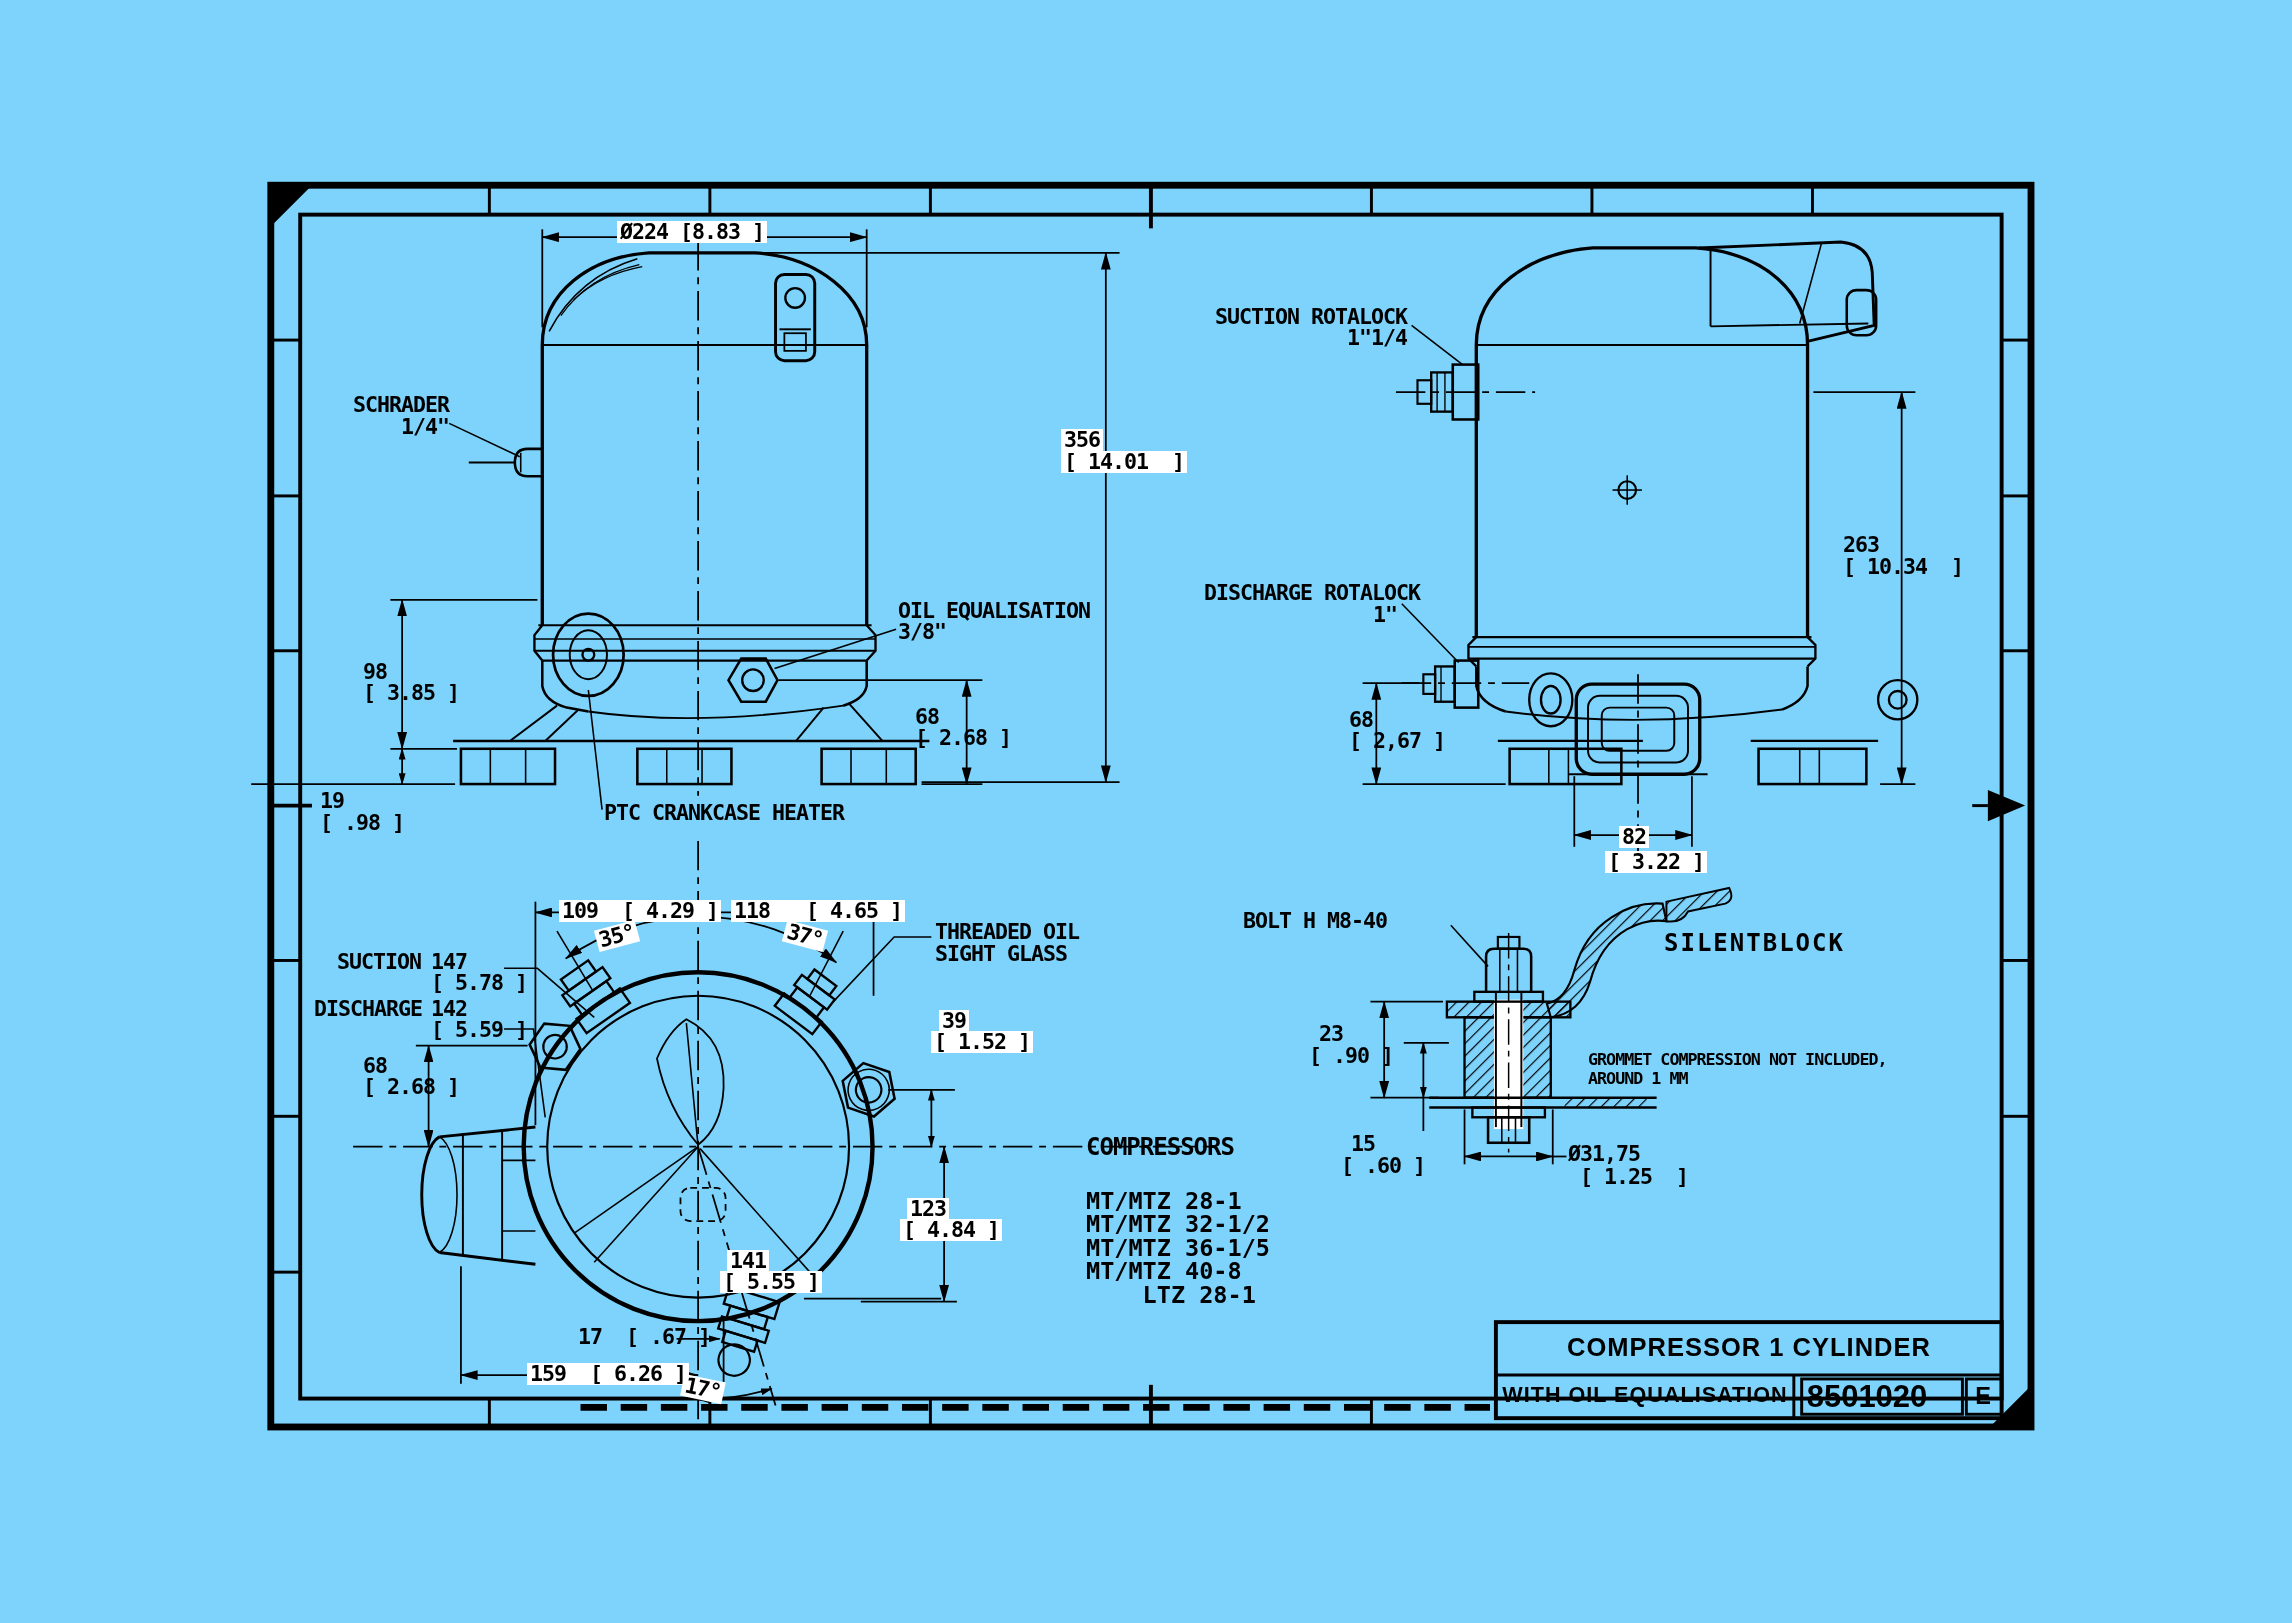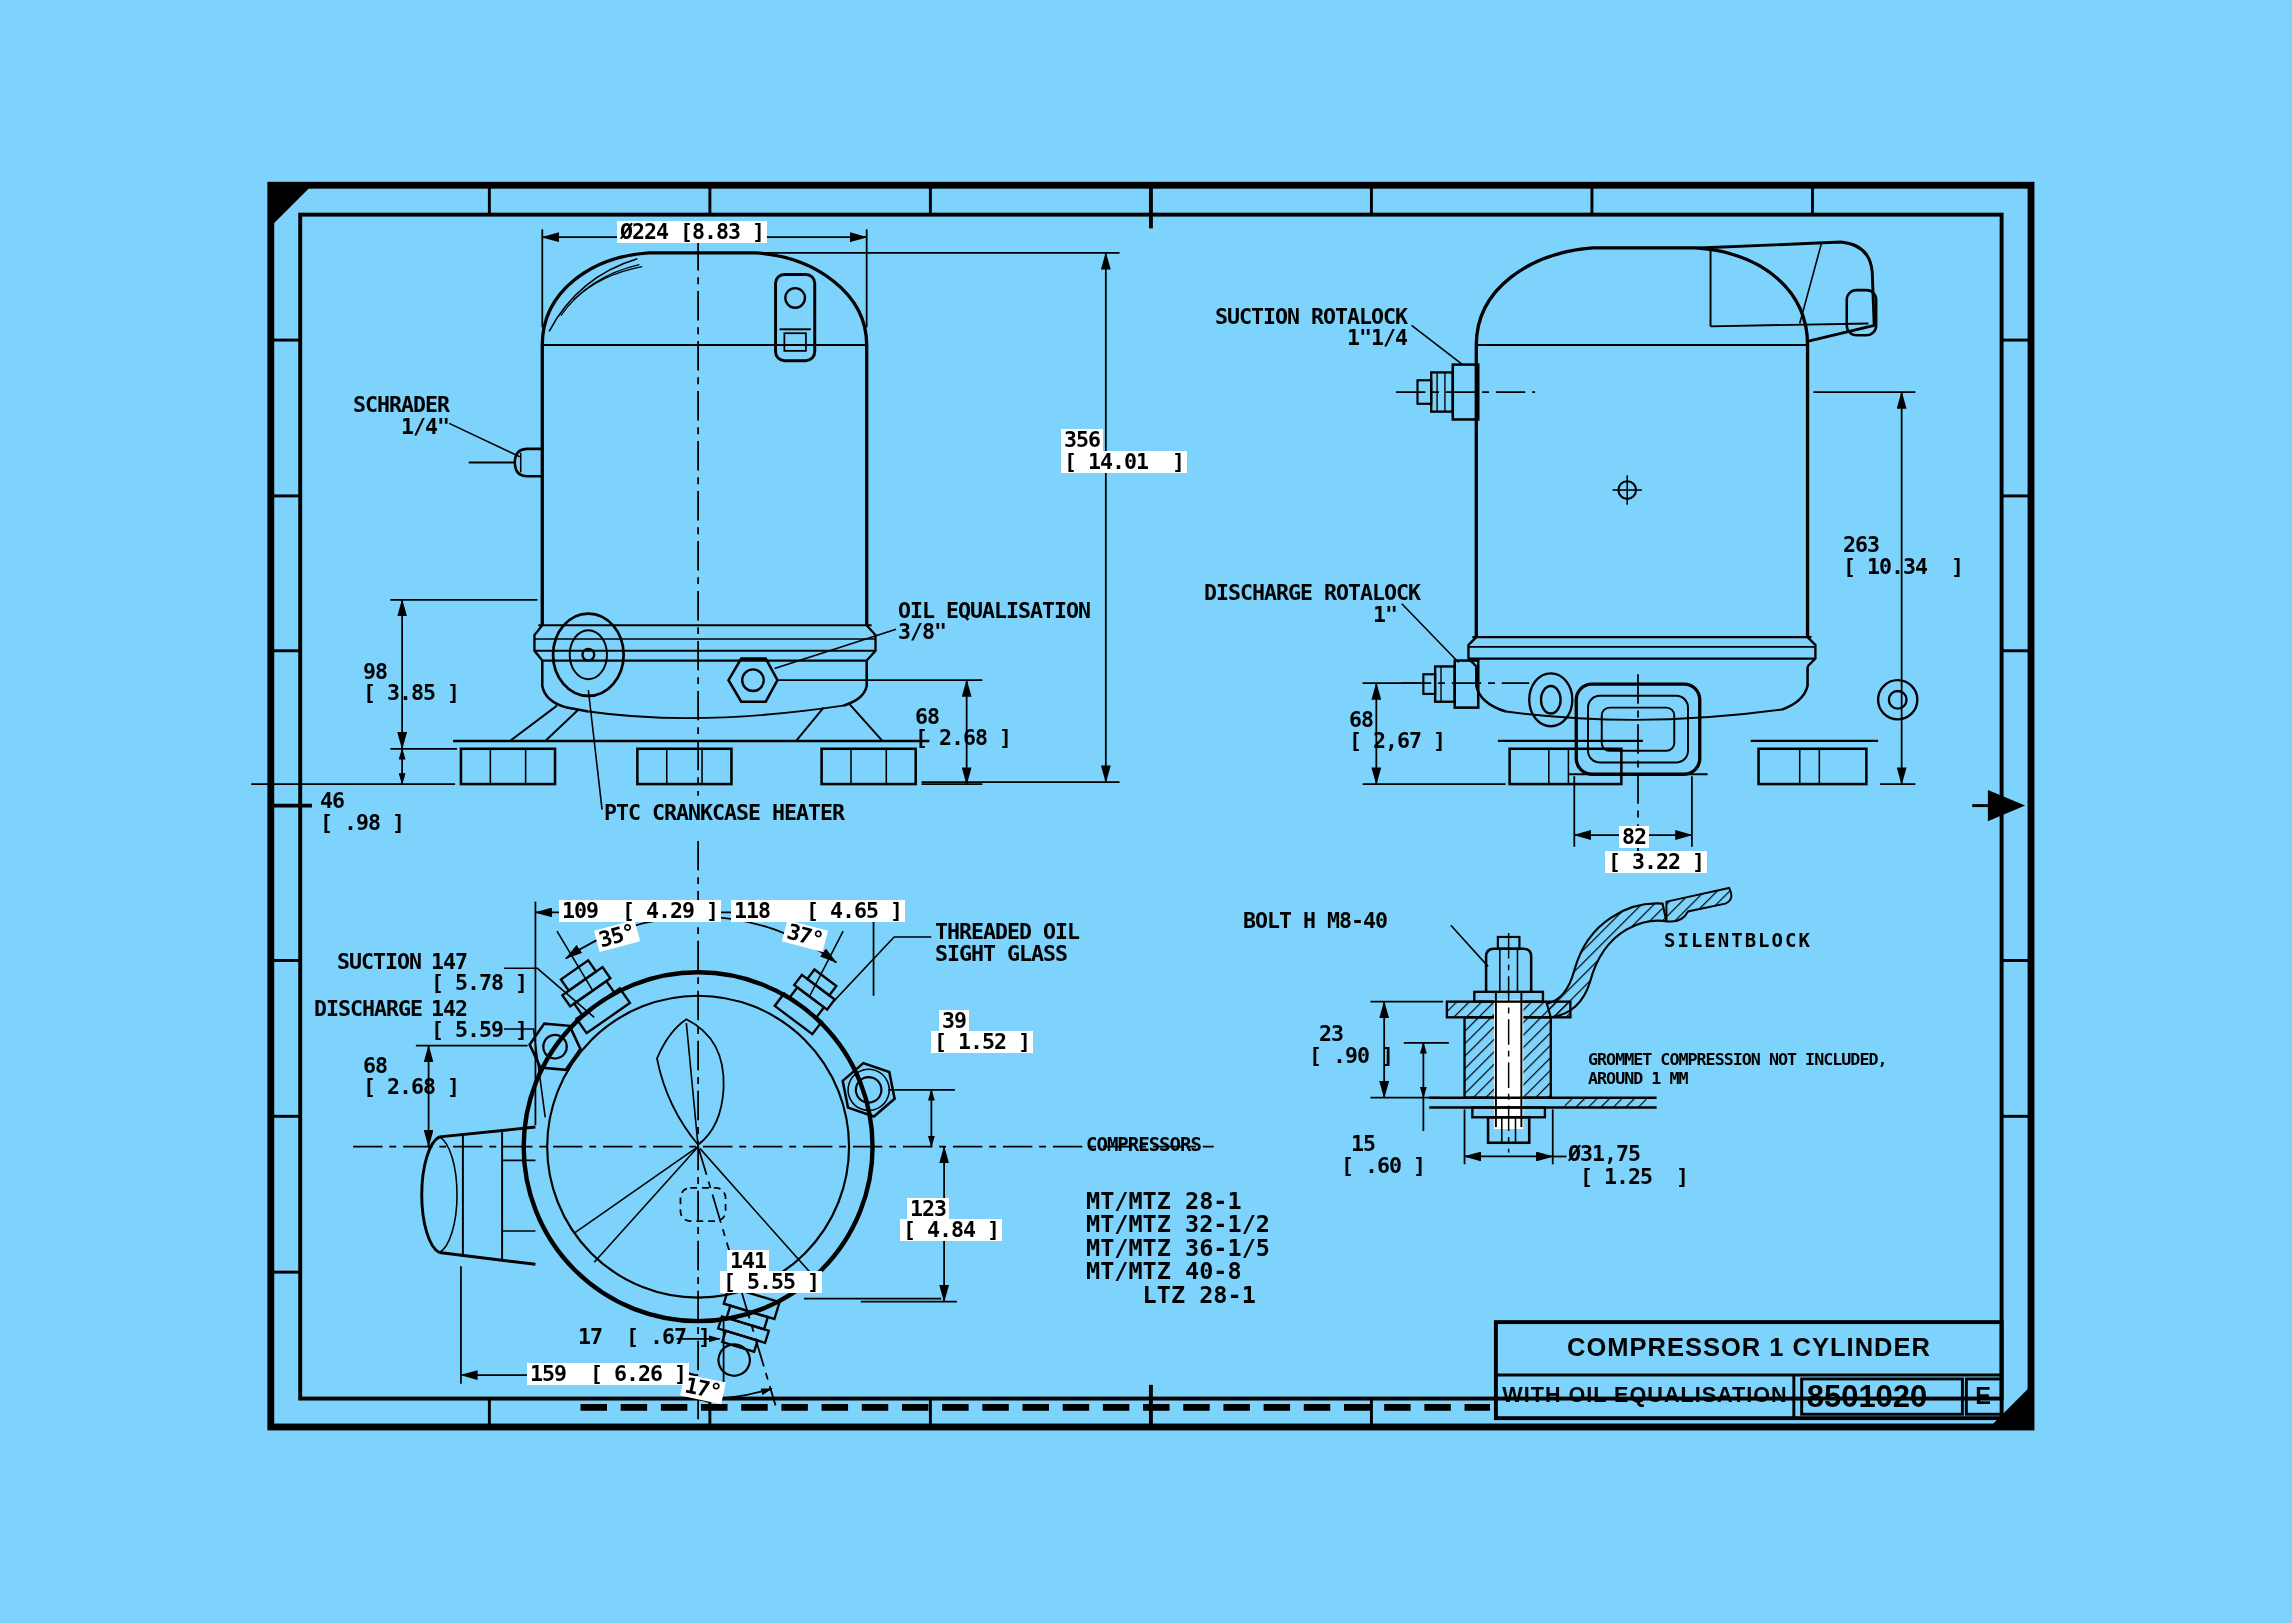--- a/index.html
+++ b/index.html
@@ -4,21 +4,21 @@
 <style>
   html,body{margin:0;padding:0;background:#fff;width:2293px;height:1623px;overflow:hidden}
   .sheet{position:absolute;left:0;top:0;width:2293px;height:1623px;background:#7dd3fc}
   .sheet svg{position:absolute;left:0;top:0}
   .t{position:absolute;font-family:"DejaVu Sans Mono",monospace;font-weight:bold;color:#000;
      font-size:21.6px;line-height:1.0;letter-spacing:-1px;white-space:pre}
   .bg{background:#fff;padding:0 2.9px}
   .r{text-align:right}
   .c{text-align:center}
   .small{font-size:16.7px;letter-spacing:-1px}
-  .big{font-size:19px}
+  .big{font-size:24px}
   .list{font-size:23.5px;letter-spacing:0px}
   .sans{font-family:"Liberation Sans",sans-serif;font-weight:bold;letter-spacing:1px}
 </style>
 </head>
 <body>
 
 <div class="sheet">
 
 <svg width="2293" height="1623" viewBox="0 0 2339 1656">
   <defs>
@@ -342,21 +342,21 @@
 </svg>
 
 <div>
   <div class="t bg" style="left:617px;top:221px">Ø224 [8.83 ]</div>
   <div class="t r" style="left:333px;top:394px;width:116px">SCHRADER</div>
   <div class="t r" style="left:333px;top:416px;width:116px">1/4"</div>
   <div class="t bg" style="left:1061px;top:429px">356</div>
   <div class="t bg" style="left:1061px;top:451px">[ 14.01  ]</div>
   <div class="t" style="left:363px;top:661px">98</div>
   <div class="t" style="left:363px;top:682px">[ 3.85 ]</div>
-  <div class="t" style="left:320px;top:790px">46</div>
+  <div class="t" style="left:320px;top:790px">19</div>
   <div class="t" style="left:320px;top:812px">[ .98 ]</div>
   <div class="t" style="left:915px;top:706px">68</div>
   <div class="t" style="left:915px;top:727px">[ 2.68 ]</div>
   <div class="t" style="left:898px;top:600px">OIL EQUALISATION</div>
   <div class="t" style="left:898px;top:621px">3/8"</div>
   <div class="t" style="left:604px;top:802px">PTC CRANKCASE HEATER</div>
 </div>
 
 <div>
   <div class="t r" style="left:1215px;top:306px;width:192px">SUCTION ROTALOCK</div>

